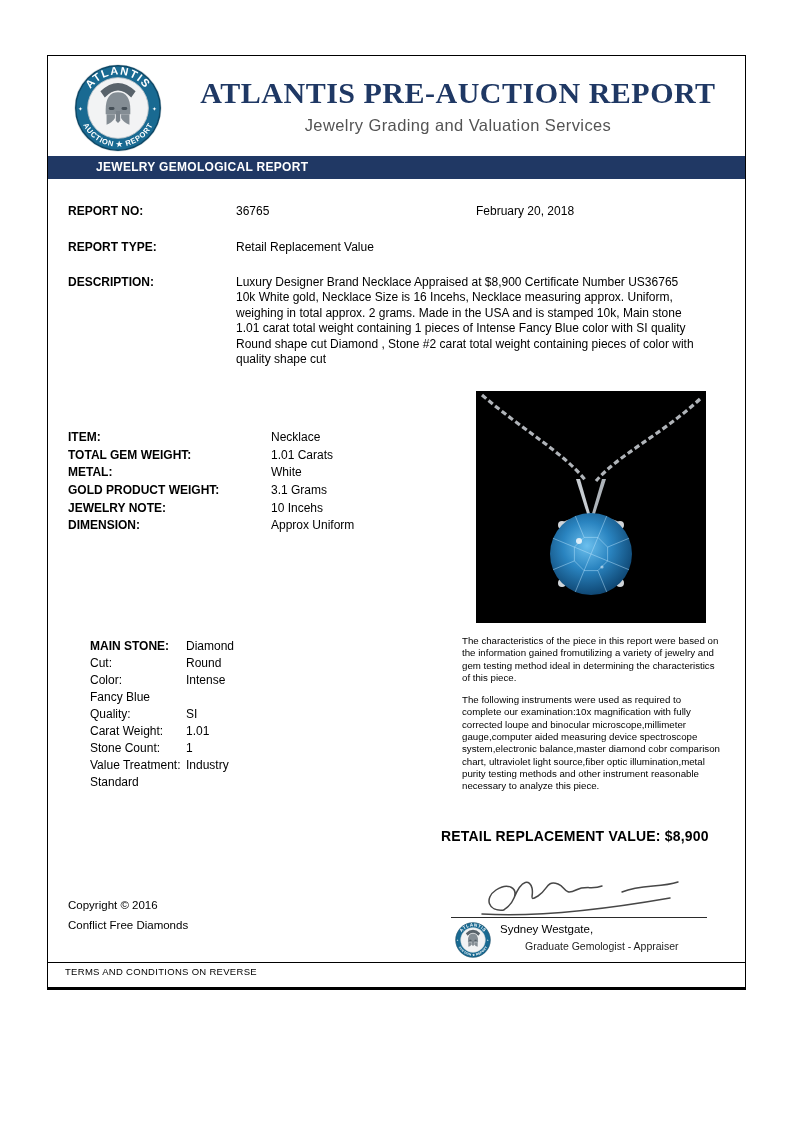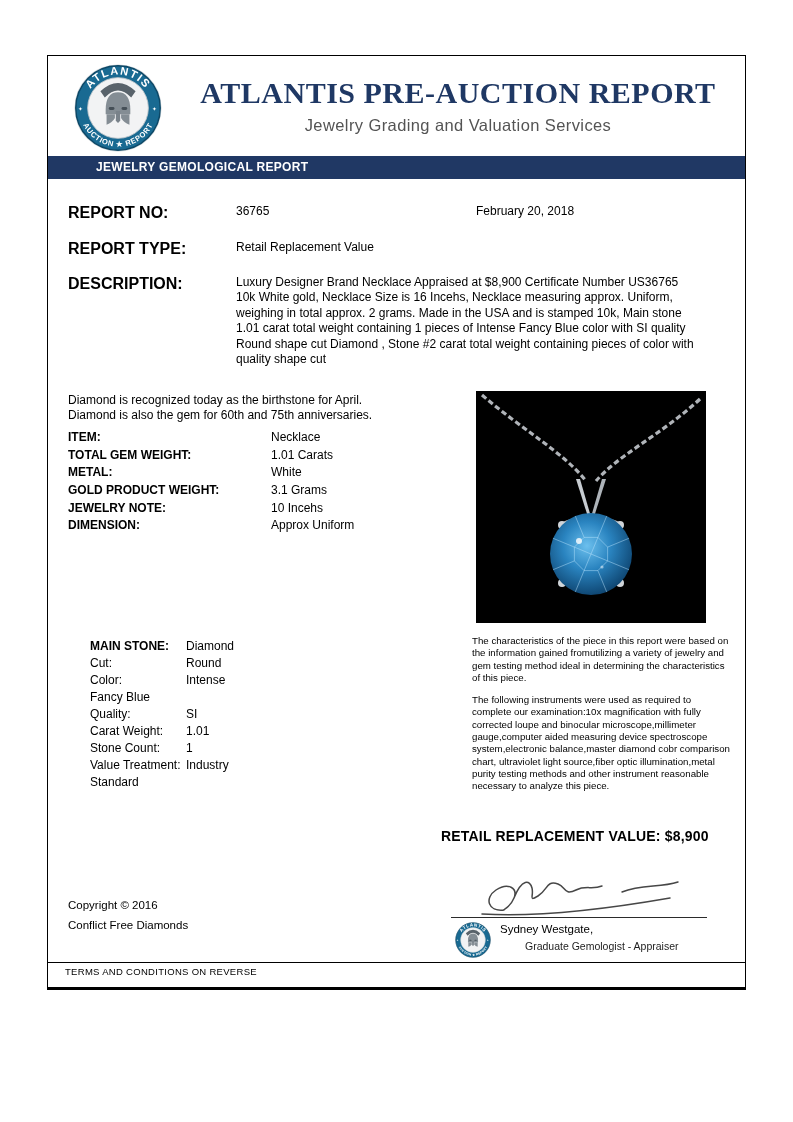--- a/index.html
+++ b/index.html
@@ -15,39 +15,39 @@
   .title { left:150px; top:20px; width:520px; text-align:center;
            font-family:"Liberation Serif", serif; font-weight:bold; font-size:30px;
            color:var(--title_navy,#1f3864); letter-spacing:.5px; }
   .subtitle { left:150px; top:60px; width:520px; text-align:center; font-size:16.5px;
               color:#545454; letter-spacing:.4px; }
   .band { left:0; top:100px; width:100%; height:23px; background:var(--navy,#203864); }
   .band span { display:block; padding-left:48px; line-height:23px; color:#fff;
                font-size:12px; font-weight:bold; letter-spacing:.3px; }
 
   
-  .lbl { font-weight:bold; font-size:16px; }
+  .lbl { font-weight:bold; font-size:12px; }
   .val { font-size:12px; }
   .desc { font-size:12px; line-height:15.4px; width:464px; }
   .birth { font-size:12px; line-height:15.4px; }
 
   .specs { left:20px; top:374px; width:400px; }
   .spec-row { display:flex; height:17.7px; align-items:flex-start; }
   .spec-label { width:203px; font-weight:bold; font-size:12px; }
   .spec-value { font-size:12px; }
 
   .photo { left:428px; top:335px; width:230px; height:232px; }
 
   .mainstone { left:20px; top:582px; width:200px; }
   .ms-line { line-height:17px; font-size:12px;padding-left:22px; }
   .ms-label { display:inline-block; width:96px; }
   .ms-label:empty { display:none; }
   .ms-label.b { font-weight:bold; }
 
-  .notes { left:424px; top:579px; width:258px; font-size:9.7px; line-height:12.3px; }
+  .notes { left:414px; top:579px; width:258px; font-size:9.7px; line-height:12.3px; }
   .notes .para + .para { margin-top:10px; }
 
   .valuation { left:393px; top:772px; font-size:14px; font-weight:bold; letter-spacing:.2px; }
 
   .copyright { left:20px; top:843px; font-size:11.5px; }
   .conflict  { left:20px; top:863px; font-size:11.5px; }
 
   .sig-squiggle { left:426px; top:816px; }
   .sig-line { left:403px; top:861px; width:256px; border-top:1.2px solid #2b2b2b; height:0; }
   .sig-logo { left:407px; top:866px; width:36px; height:36px; }
@@ -111,24 +111,20 @@
     <div class="abs lbl" style="left:20px; top:148px">REPORT NO:</div>
     <div class="abs val" style="left:188px; top:148px">36765</div>
     <div class="abs val" style="left:428px; top:148px">February 20, 2018</div>
 
     <div class="abs lbl" style="left:20px; top:184px">REPORT TYPE:</div>
     <div class="abs val" style="left:188px; top:184px">Retail Replacement Value</div>
 
     <div class="abs lbl" style="left:20px; top:219px">DESCRIPTION:</div>
     <div class="abs desc" style="left:188px; top:219px">Luxury Designer Brand Necklace Appraised at $8,900 Certificate Number US36765 10k White gold, Necklace Size is 16 Incehs, Necklace measuring approx. Uniform, weighing in total approx. 2 grams. Made in the USA and is stamped 10k, Main stone 1.01 carat total weight containing 1 pieces of Intense Fancy Blue color with SI quality Round shape cut Diamond , Stone #2 carat total weight containing pieces of color with quality shape cut</div>
 
-    <div class="abs birth" style="left:20px; top:337px">
-      <div>Diamond is recognized today as the birthstone for April.</div>
-      <div>Diamond is also the gem for 60th and 75th anniversaries.</div>
-    </div>
 
     <div class="abs specs">
       <div class="spec-row">
         <div class="spec-label">ITEM:</div>
         <div class="spec-value">Necklace</div>
       </div>
       <div class="spec-row">
         <div class="spec-label">TOTAL GEM WEIGHT:</div>
         <div class="spec-value">1.01 Carats</div>
       </div>

